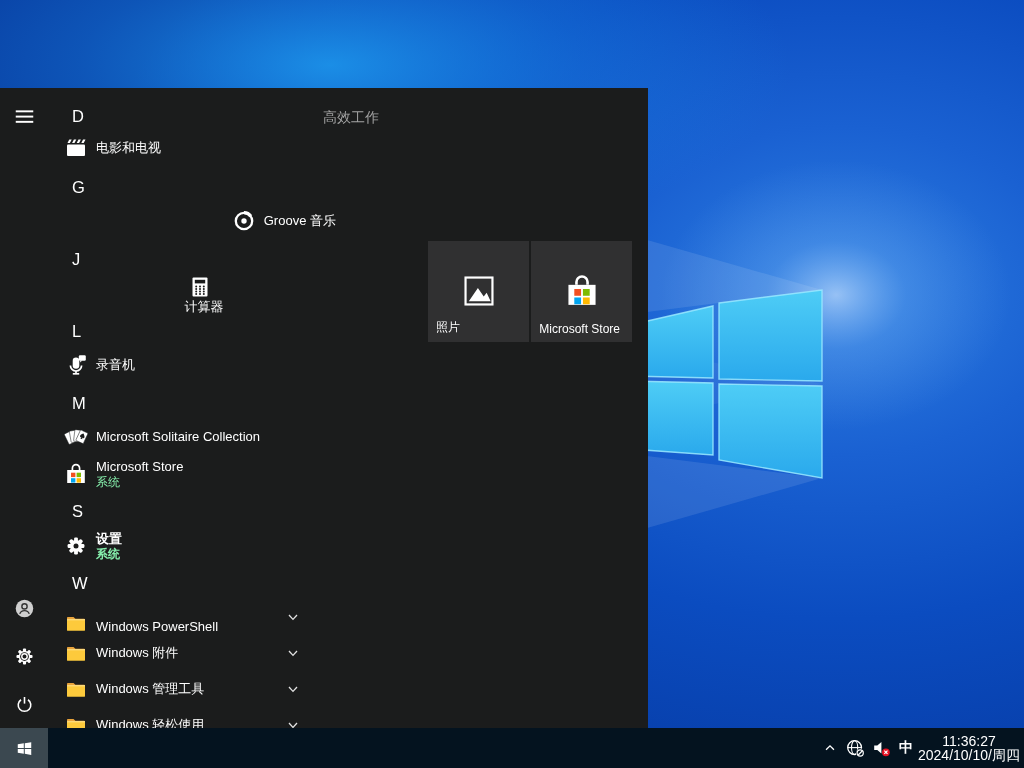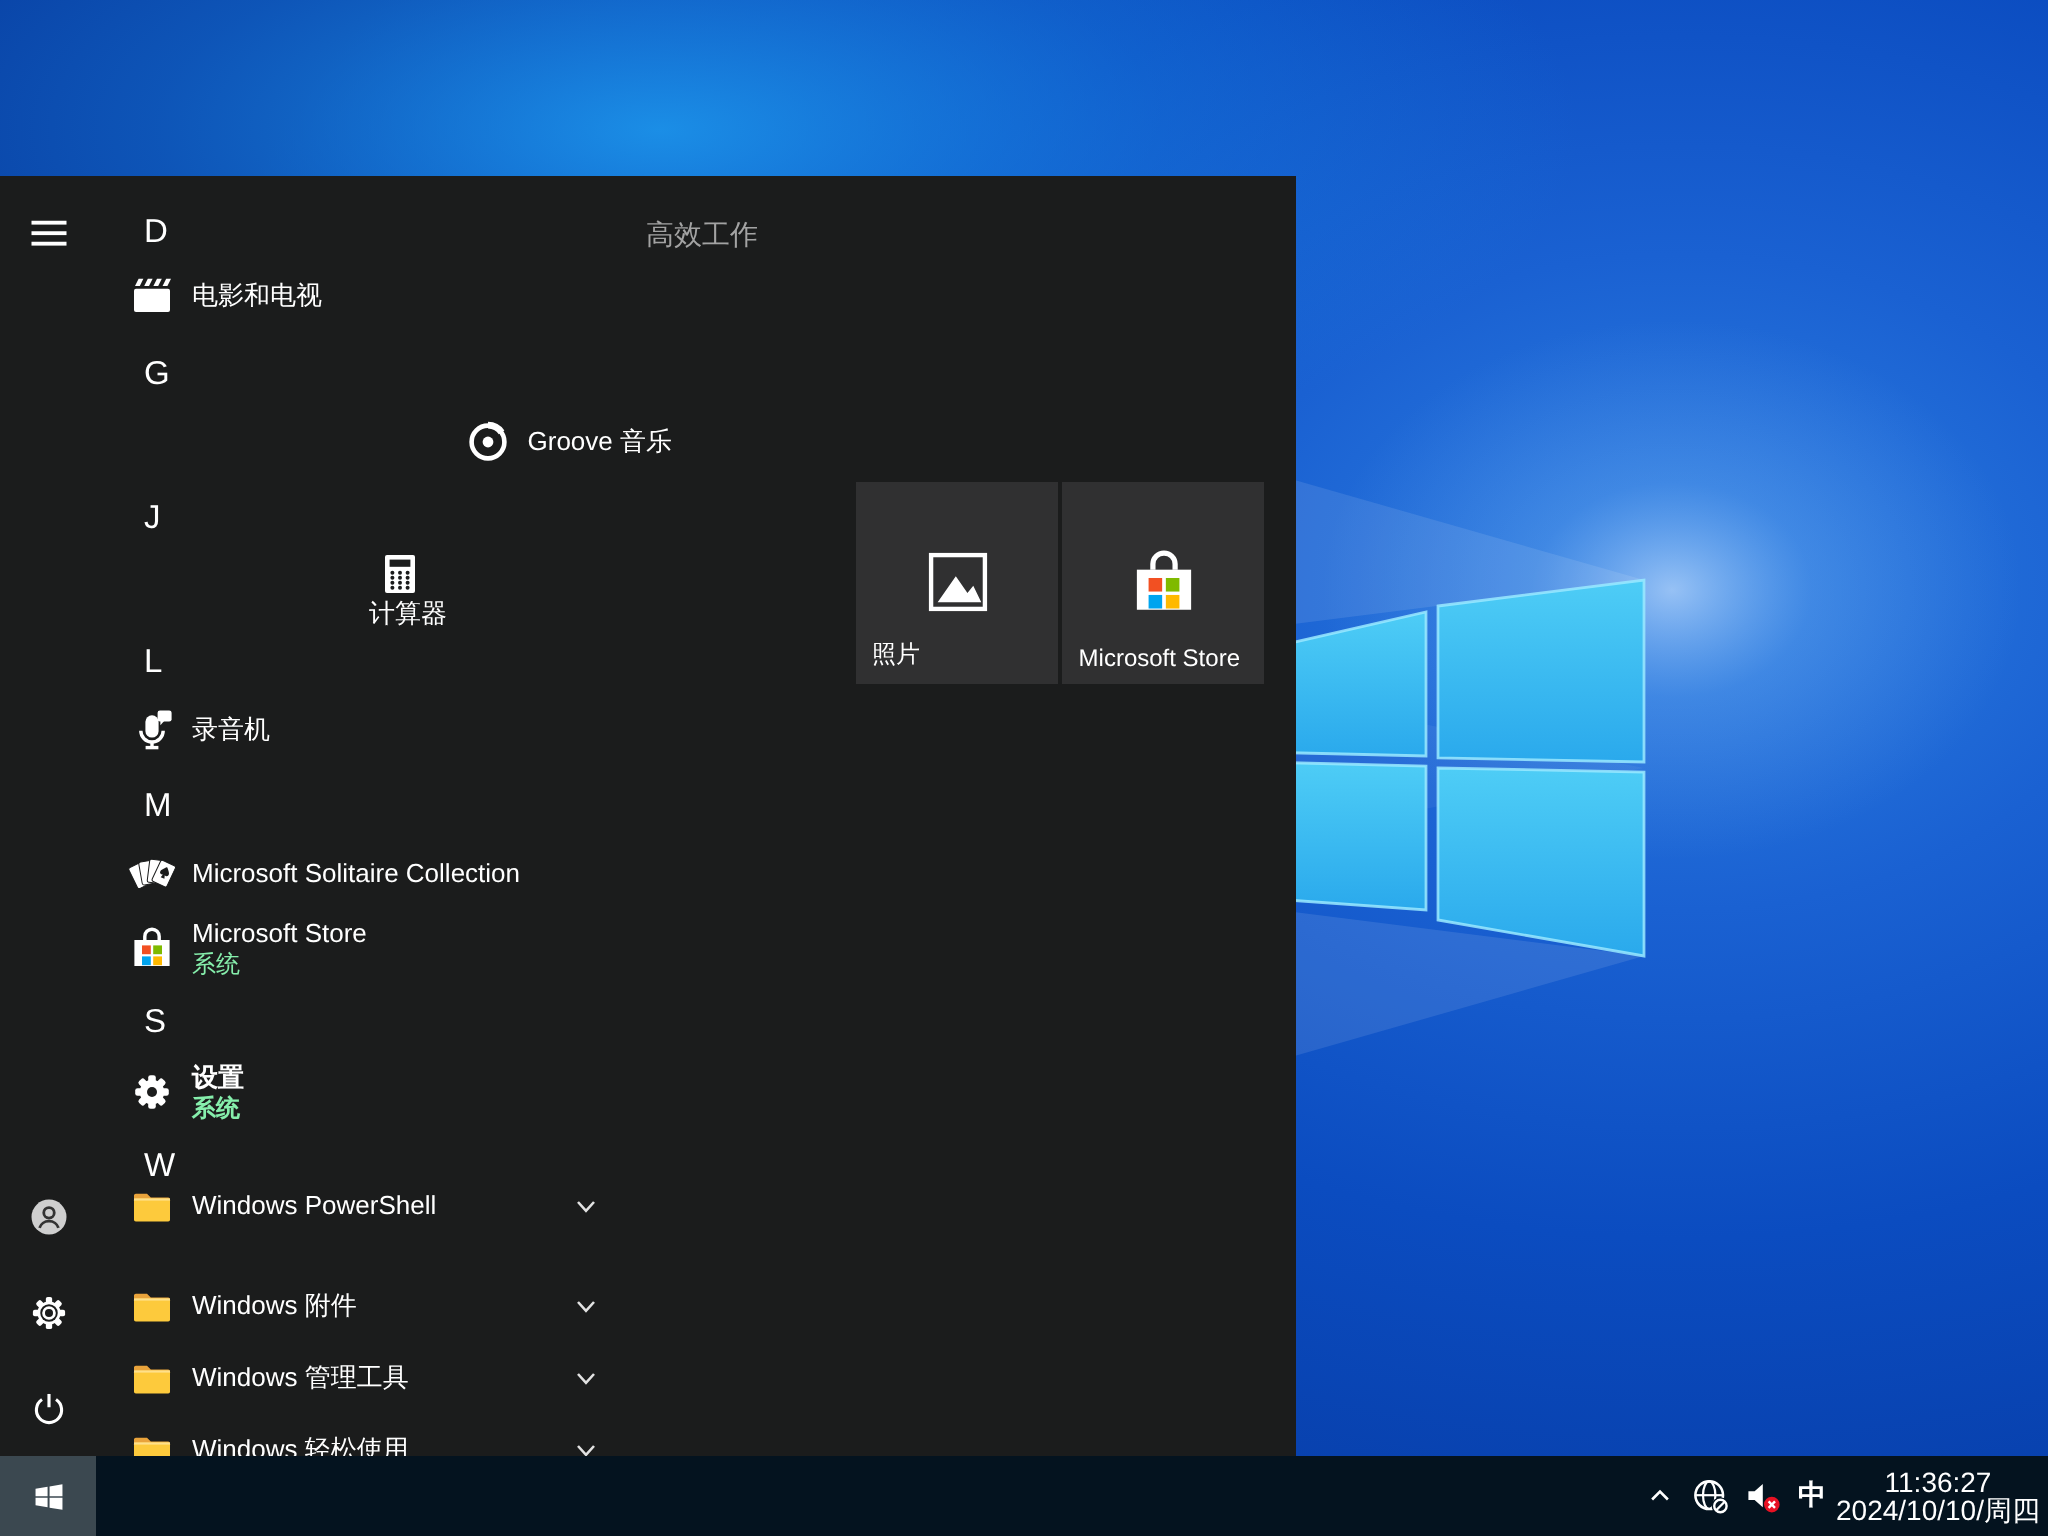--- a/index.html
+++ b/index.html
@@ -268,21 +268,21 @@
             </svg>
           </span>
           <span class="app-text">
             <span class="app-label">设置</span>
             <span class="app-sub">系统</span>
           </span>
         </div>
         <div class="row letter" style="top: 477px; height: 36px;">
           <span class="letter-label">W</span>
         </div>
-        <div class="row app" style="top: 497px; height: 36px;">
+        <div class="row app" style="top: 511px; height: 36px; align-items: flex-end;">
           <span class="app-icon">
             <svg viewBox="0 0 24 24">
               <path d="M3 8.6 v-1.8 a0.9 0.9 0 0 1 .9 -.9 h5.6 l1.9 1.9 h8.7 a0.9 0.9 0 0 1 .9 .9 v.9 z" fill="#e9a33b"></path>
               <rect x="3" y="8.2" width="18" height="11.6" rx="0.9" fill="#fdca3c"></rect>
               <rect x="3" y="8.2" width="18" height="1.1" fill="#ffe08a"></rect>
             </svg>
           </span>
           <span class="app-text">
             <span class="app-label">Windows PowerShell</span>
           </span>

